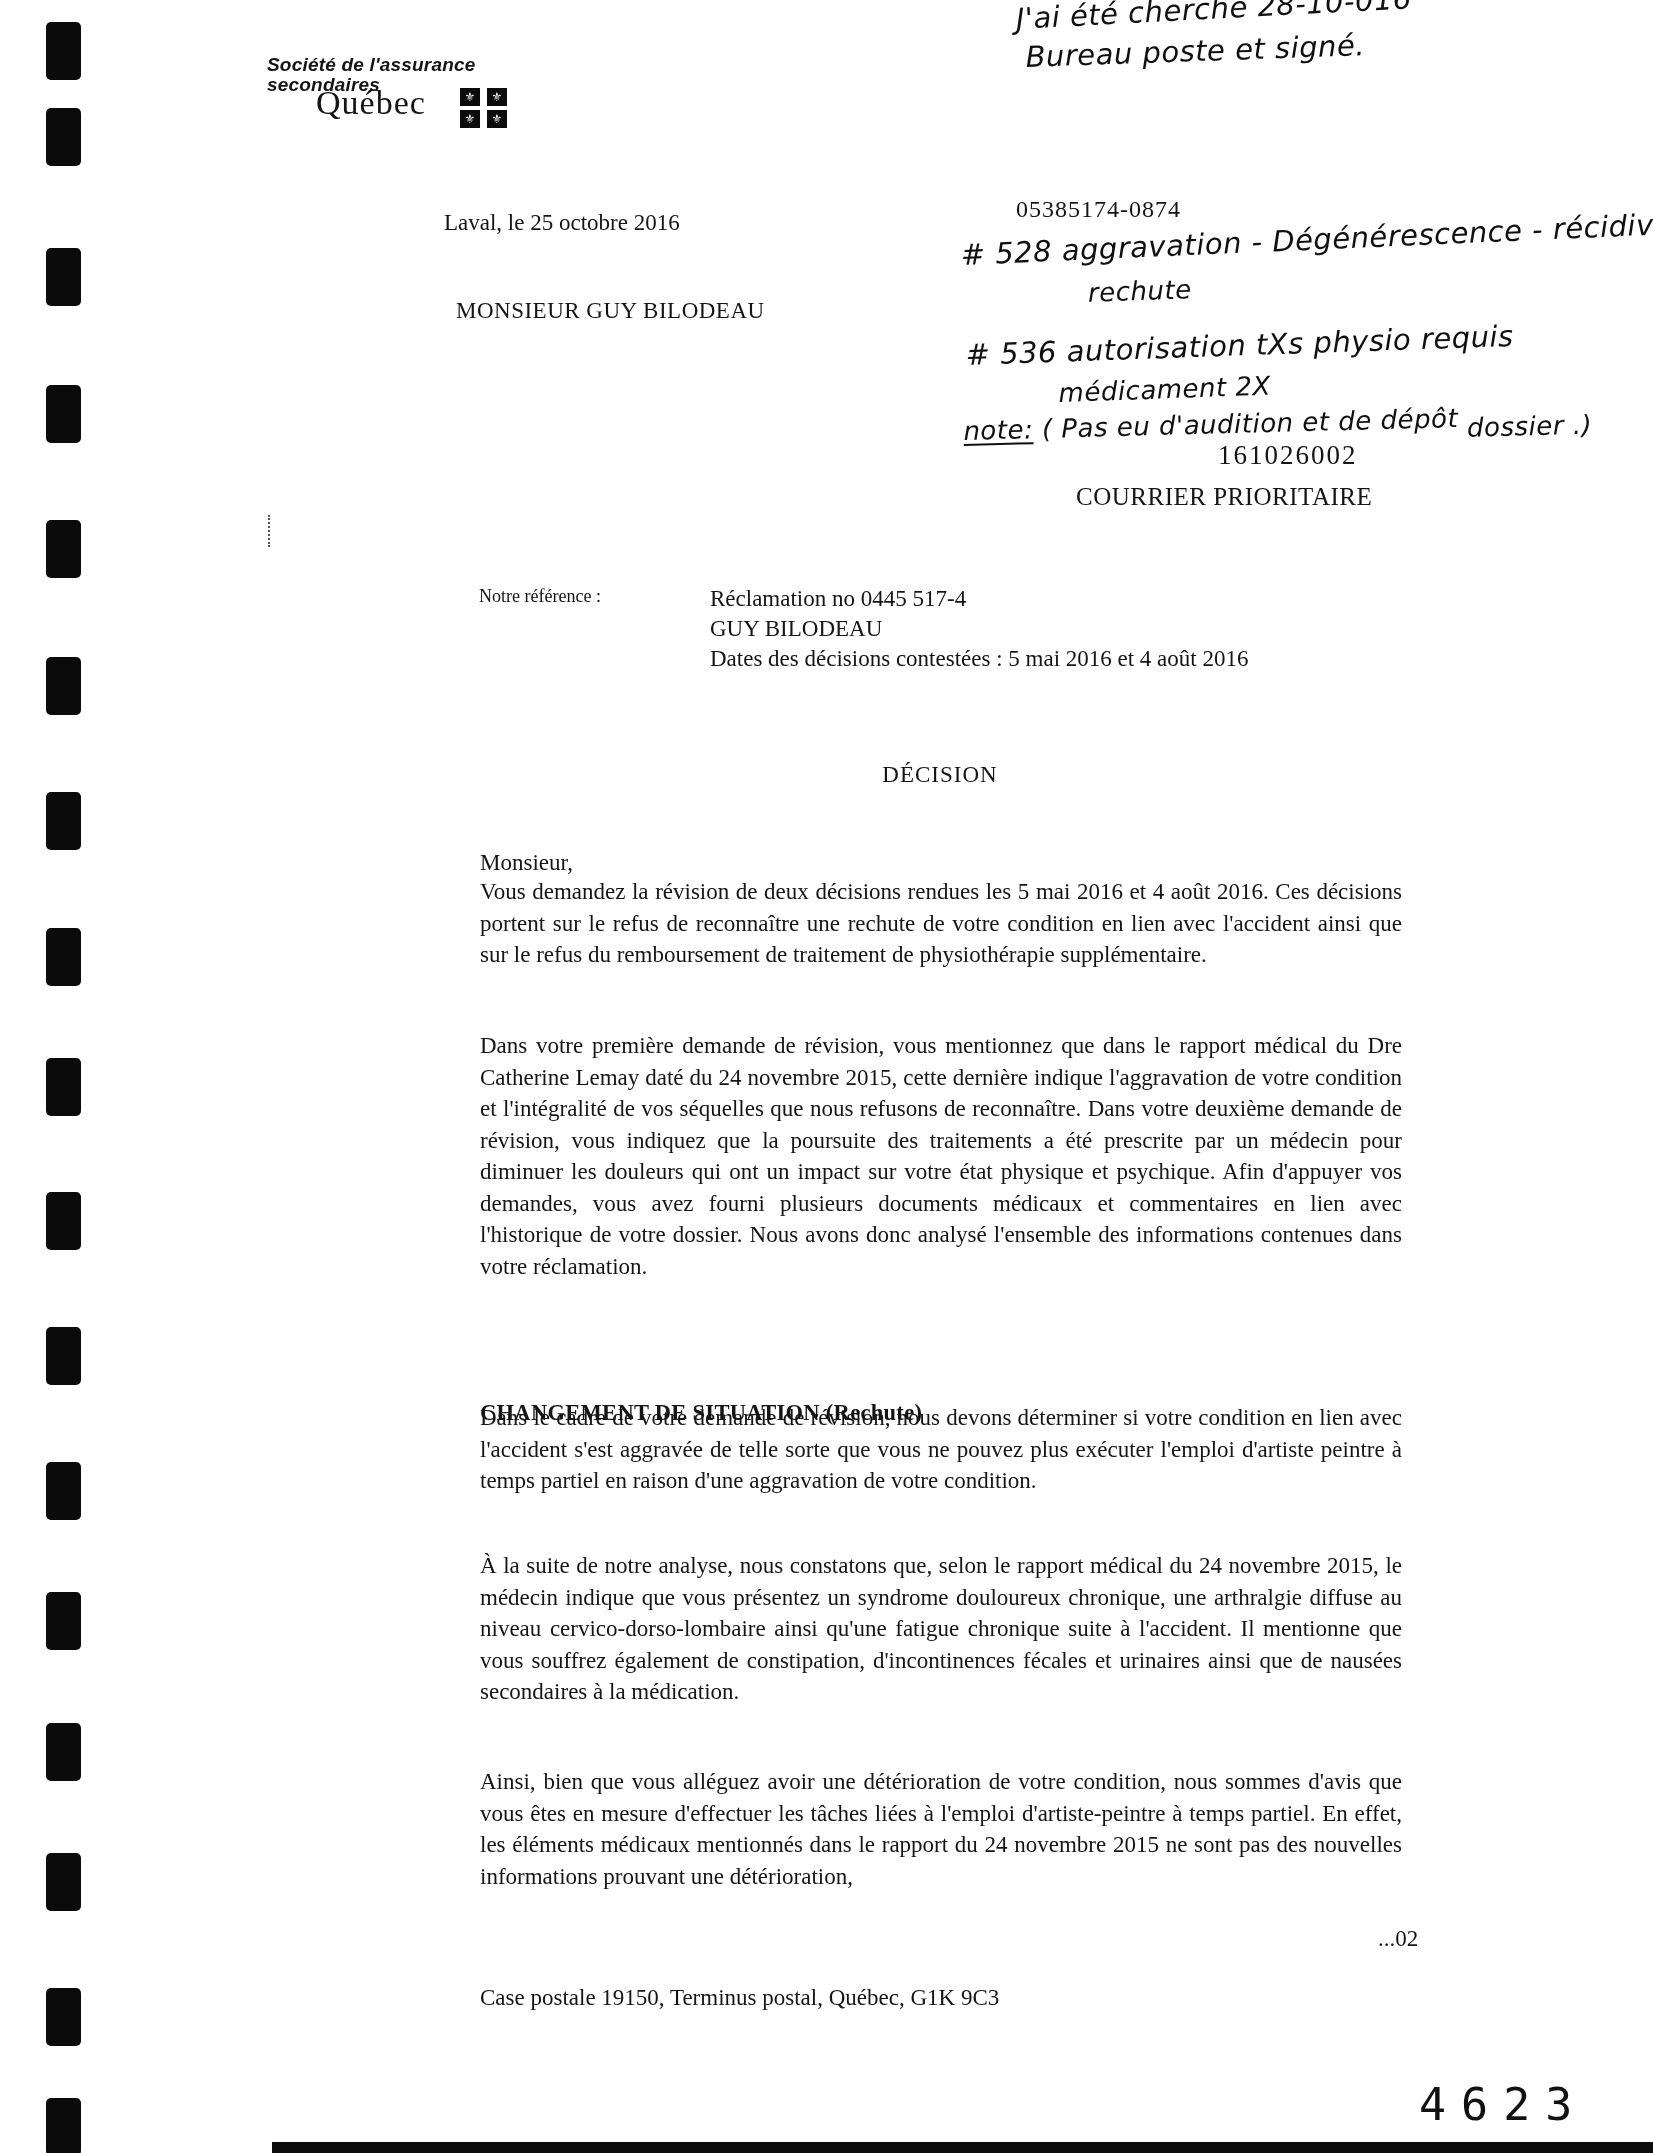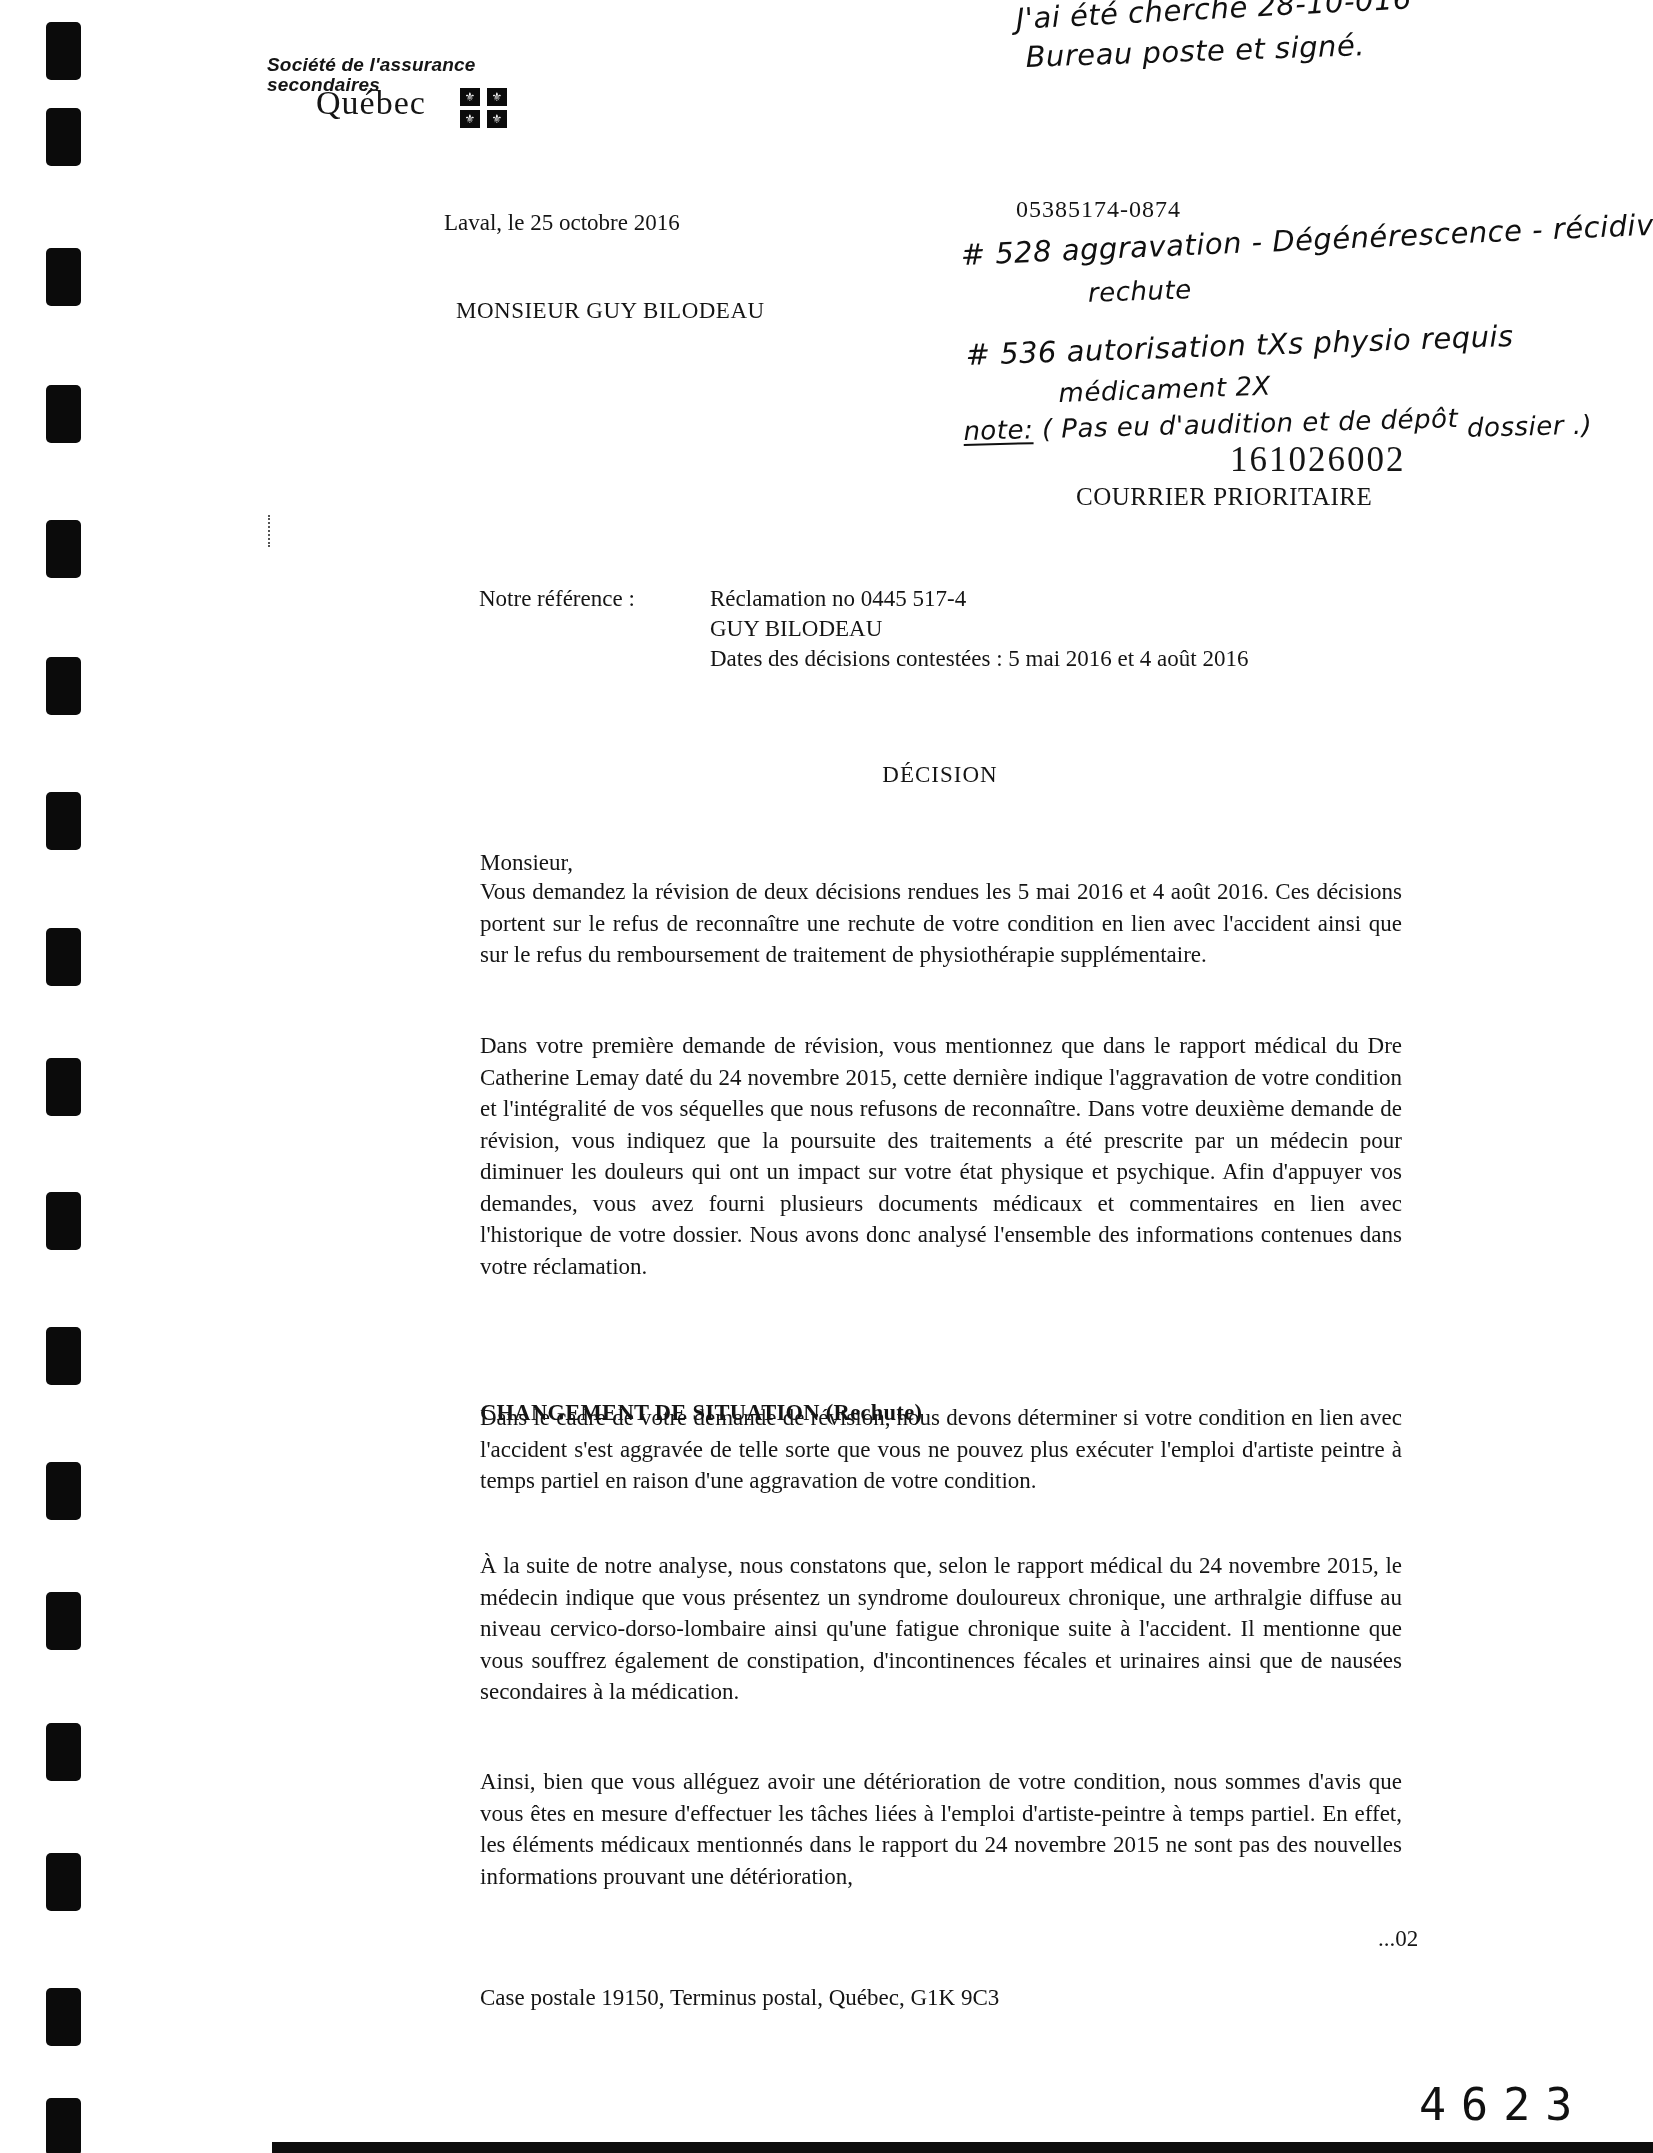--- a/index.html
+++ b/index.html
@@ -34,23 +34,23 @@
     display:grid;grid-template-columns:20px 20px;grid-template-rows:18px 18px;
     gap:4px 7px;
   }
   .flag-grid span{
     background:#0b0b0b;color:#fff;font-size:12px;line-height:18px;
     text-align:center;display:block;
   }
   
   .typed{font-size:23px;}
   .claim-no{font-size:24px;letter-spacing:1px;}
-  .tracking{font-size:35px;letter-spacing:2px;margin-left:12px;}
+  .tracking{font-size:27px;letter-spacing:2px;}
   .mailtype{font-size:25px;letter-spacing:.5px;}
-  .ref-label{font-size:23px;}
+  .ref-label{font-size:18px;}
   .ref-lines{font-size:23px;line-height:30px;}
   .decision-title{font-size:23px;letter-spacing:1px;text-align:center;width:920px;}
   .para{
     width:922px;font-size:23px;line-height:31.5px;text-align:justify;
   }
   .sec-head{font-size:22.5px;font-weight:bold;letter-spacing:.3px;margin-top:44px;}
   .pagenum{font-size:23px;}
   .footer-addr{font-size:23px;}
   .stamp{
     font-family:"DejaVu Sans Mono", monospace;

